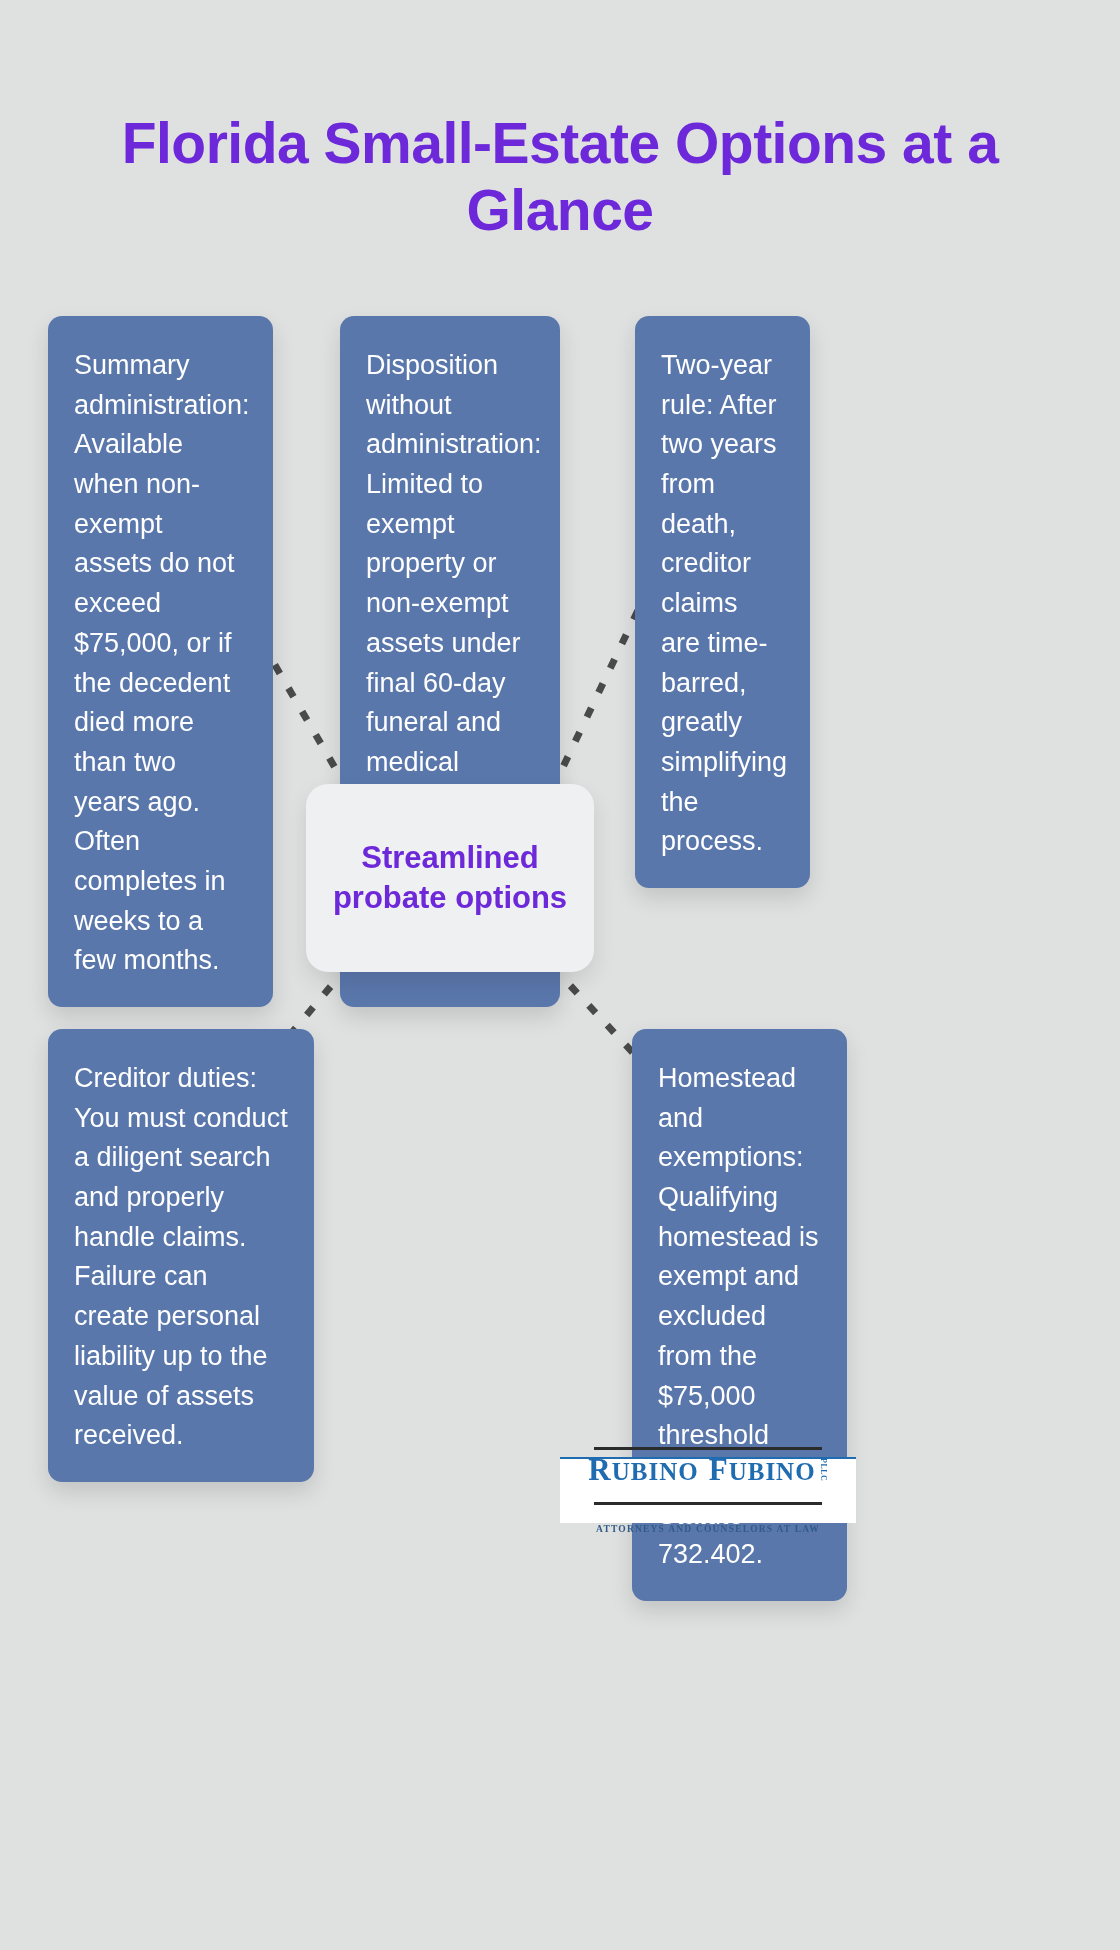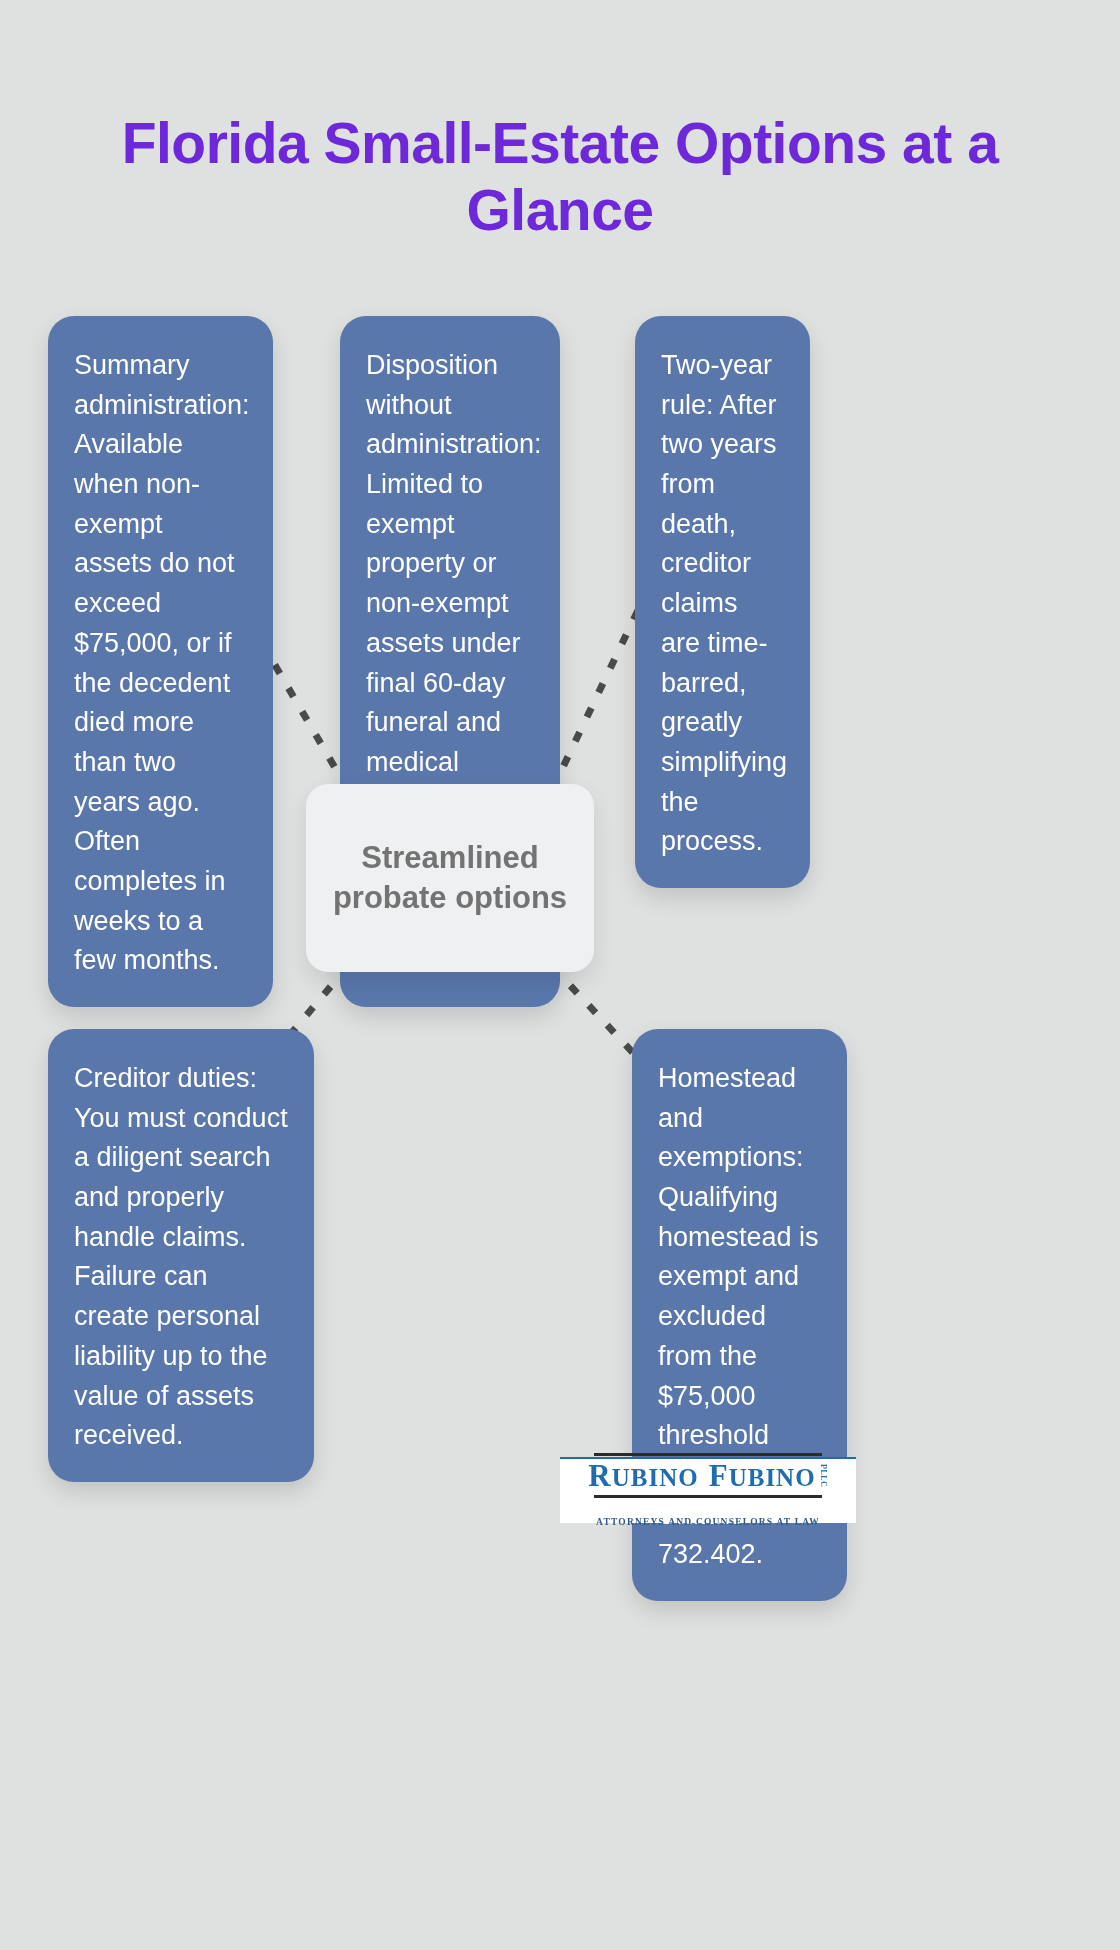--- a/index.html
+++ b/index.html
@@ -39,21 +39,21 @@
     z-index: 1;
     pointer-events: none;
   }
 
   
   .card {
     position: absolute;
     z-index: 2;
     background: #5a77ac;
     color: #ffffff;
-    border-radius: 26px;
+    border-radius: 14px;
     padding: 30px 26px 26px 26px;
     font-size: 27px;
     line-height: 1.47;
     box-shadow: 0 10px 22px rgba(0,0,0,0.13);
   }
 
   .card-1 { left: 48px;  top: 316px;  width: 225px; }
   .card-2 { left: 340px; top: 316px;  width: 220px; }
   .card-3 { left: 635px; top: 316px;  width: 175px; }
   .card-4 { left: 48px;  top: 1029px; width: 266px; }
@@ -73,21 +73,21 @@
     align-items: center;
     justify-content: center;
     box-shadow: 0 10px 22px rgba(0,0,0,0.10);
   }
 
   .center-node .label {
     text-align: center;
     font-size: 31px;
     line-height: 1.28;
     font-weight: bold;
-    color: #737373;
+    color: #6d28d9;
     padding: 0 18px;
   }
 
   
   .logo-box {
     position: absolute;
     z-index: 4;
     left: 560px;
     top: 1457px;
     width: 296px;
@@ -101,21 +101,21 @@
   }
 
   .logo-wordmark {
     position: relative;
     display: flex;
     align-items: baseline;
     justify-content: center;
     font-family: "Liberation Serif", serif;
     color: #1f6cb0;
     letter-spacing: 1px;
-    padding: 3px 0 1px 0;
+    padding: 3px 0 14px 0;
   }
 
   .logo-rule-top, .logo-rule-bottom {
     position: absolute;
     left: 6px;
     right: 6px;
     height: 3px;
     background: #2b2b2b;
   }
   .logo-rule-top { top: -2px; }

